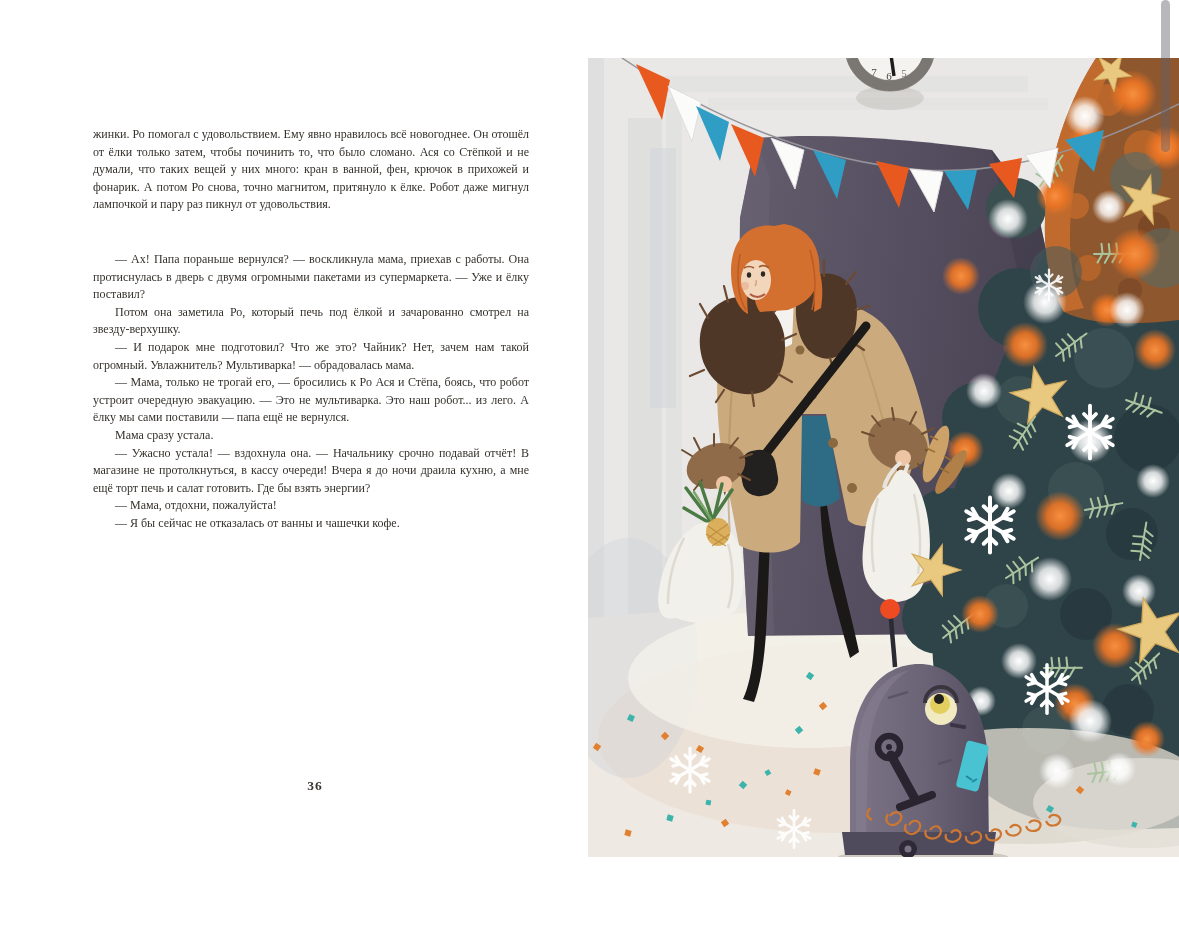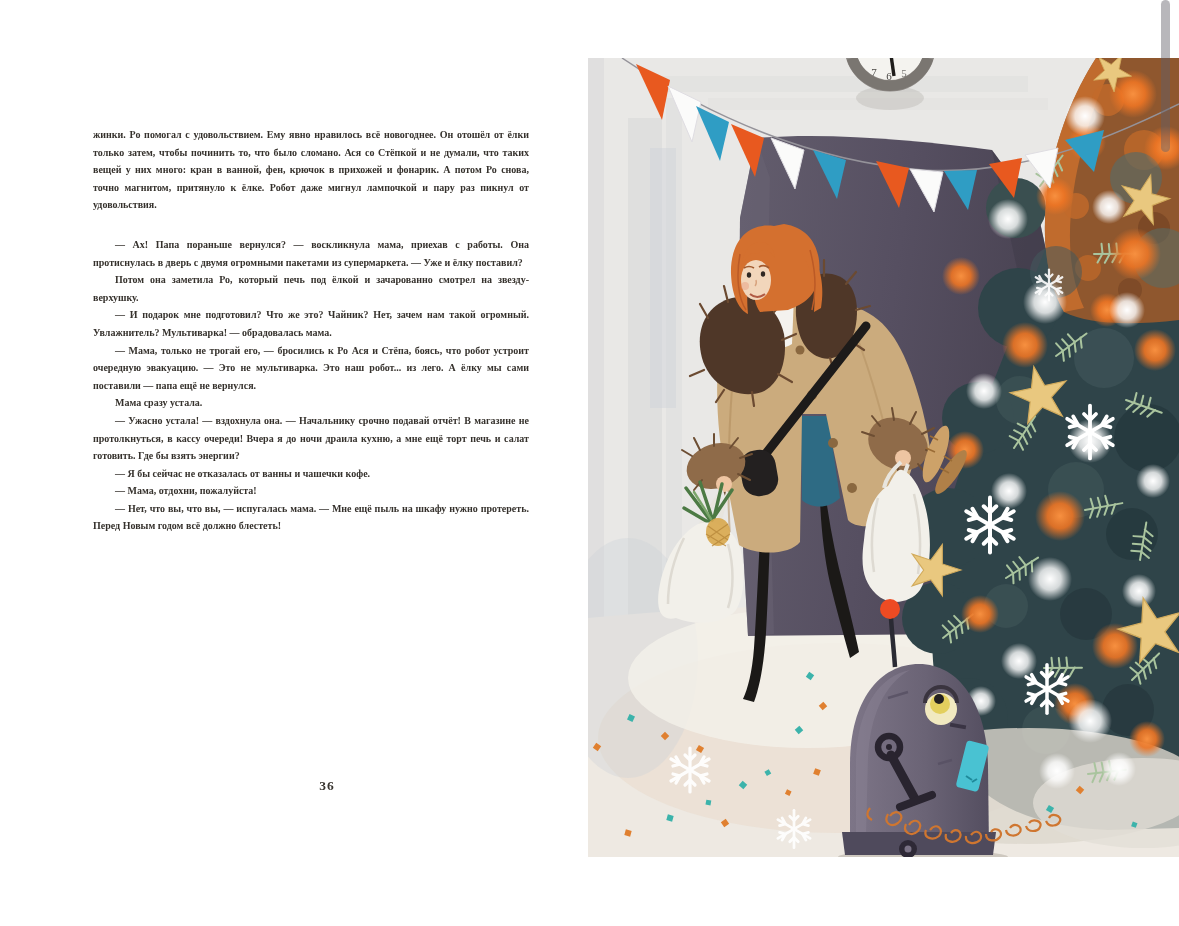--- a/index.html
+++ b/index.html
@@ -1,45 +1,44 @@
 <!DOCTYPE html>
 <html><head>
 <meta charset="utf-8">
 <style>
   html,body{margin:0;padding:0;}
   body{width:1179px;height:926px;background:#ffffff;overflow:hidden;position:relative;
        font-family:"Liberation Serif",serif;}
   .left-page{position:absolute;left:93px;top:0;width:436px;height:926px;}
   .body-text{position:absolute;left:0;top:126px;width:436px;
-       font-size:10px;line-height:17.6px;color:#35312c;text-align:justify;font-weight:bold;}
+       font-size:12px;line-height:17.6px;color:#35312c;text-align:justify;}
   .body-text p{margin:0;text-indent:22px;}
   .body-text p.noindent{text-indent:0;}
-  .body-text p.scene-gap{margin-top:22px;}
-  .page-number{position:absolute;left:16px;top:778px;width:436px;text-align:center;
+  .body-text p.scene-gap{margin-top:37px;}
+  .page-number{position:absolute;left:4px;top:778px;width:436px;text-align:center;
        font-weight:700;font-size:13.5px;color:#3a3631;letter-spacing:1px;}
   .right-page{position:absolute;left:588px;top:58px;width:591px;height:799px;}
   .right-page svg{display:block;}
   .scrollbar-thumb{position:absolute;left:1161px;top:0;width:9px;height:152px;
        background:rgba(98,95,104,0.45);border-radius:5px;}
 </style>
 </head>
 <body>
 
 <div class="left-page">
   <div class="body-text">
     <p class="noindent">жинки. Ро помогал с удовольствием. Ему явно нравилось всё новогоднее. Он отошёл от ёлки только затем, чтобы починить то, что было сломано. Ася со Стёпкой и не думали, что таких вещей у них много: кран в ванной, фен, крючок в прихожей и фонарик. А потом Ро снова, точно магнитом, притянуло к ёлке. Робот даже мигнул лампочкой и пару раз пикнул от удовольствия.</p>
     <p class="scene-gap">— Ах! Папа пораньше вернулся? — воскликнула мама, приехав с работы. Она протиснулась в дверь с двумя огромными пакетами из супермаркета. — Уже и ёлку поставил?</p>
     <p>Потом она заметила Ро, который печь под ёлкой и зачарованно смотрел на звезду-верхушку.</p>
     <p>— И подарок мне подготовил? Что же это? Чайник? Нет, зачем нам такой огромный. Увлажнитель? Мультиварка! — обрадовалась мама.</p>
     <p>— Мама, только не трогай его, — бросились к Ро Ася и Стёпа, боясь, что робот устроит очередную эвакуацию. — Это не мультиварка. Это наш робот... из лего. А ёлку мы сами поставили — папа ещё не вернулся.</p>
     <p>Мама сразу устала.</p>
     <p>— Ужасно устала! — вздохнула она. — Начальнику срочно подавай отчёт! В магазине не протолкнуться, в кассу очереди! Вчера я до ночи драила кухню, а мне ещё торт печь и салат готовить. Где бы взять энергии?</p>
+    <p>— Мама, отдохни, пожалуйста!</p>
     <p>— Я бы сейчас не отказалась от ванны и чашечки кофе.</p>
-    <p>— Мама, отдохни, пожалуйста!</p>
-    <p>— Нет, что вы, что вы, — испугалась мама. — Мне ещё пыль на шкафу нужно протереть. Перед Новым годом всё должно блестеть!</p>
   </div>
   <div class="page-number">36</div>
 </div>
 
 <div class="right-page">
 <svg width="591" height="799" viewBox="0 0 591 799" xmlns="http://www.w3.org/2000/svg">
   <defs>
     <linearGradient id="doorG" x1="0" y1="0" x2="1" y2="0.2">
       <stop offset="0" stop-color="#635d6d"></stop>
           <stop offset="0.5" stop-color="#564f61"></stop>

